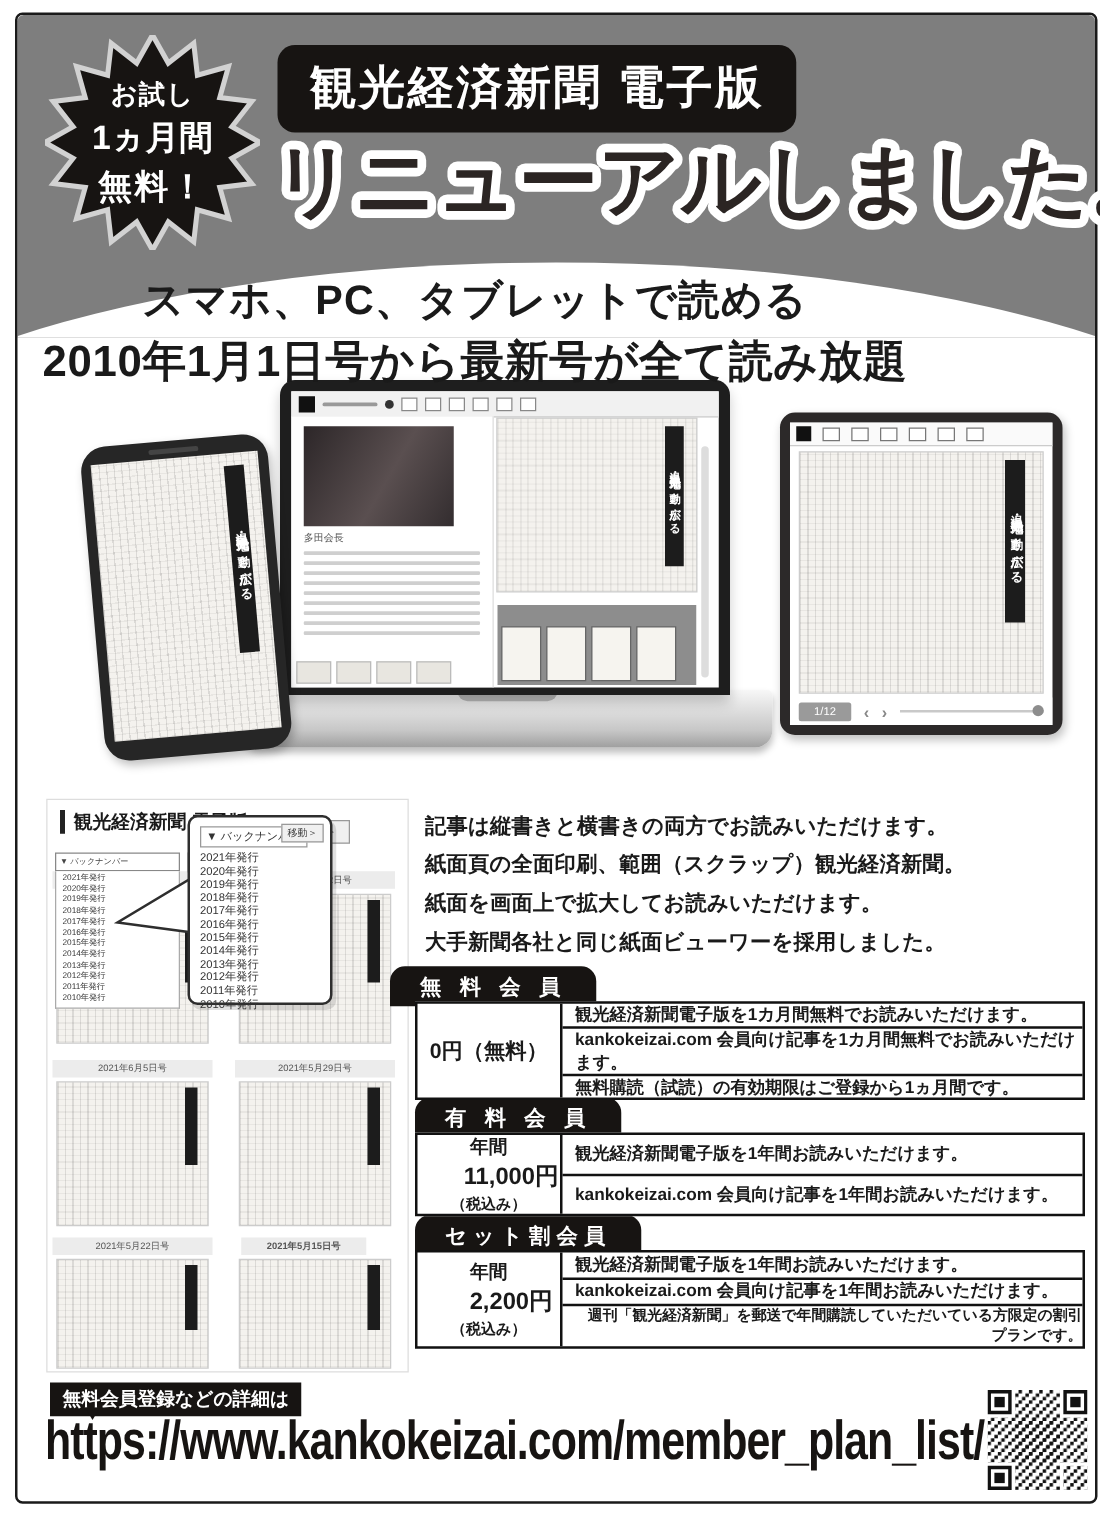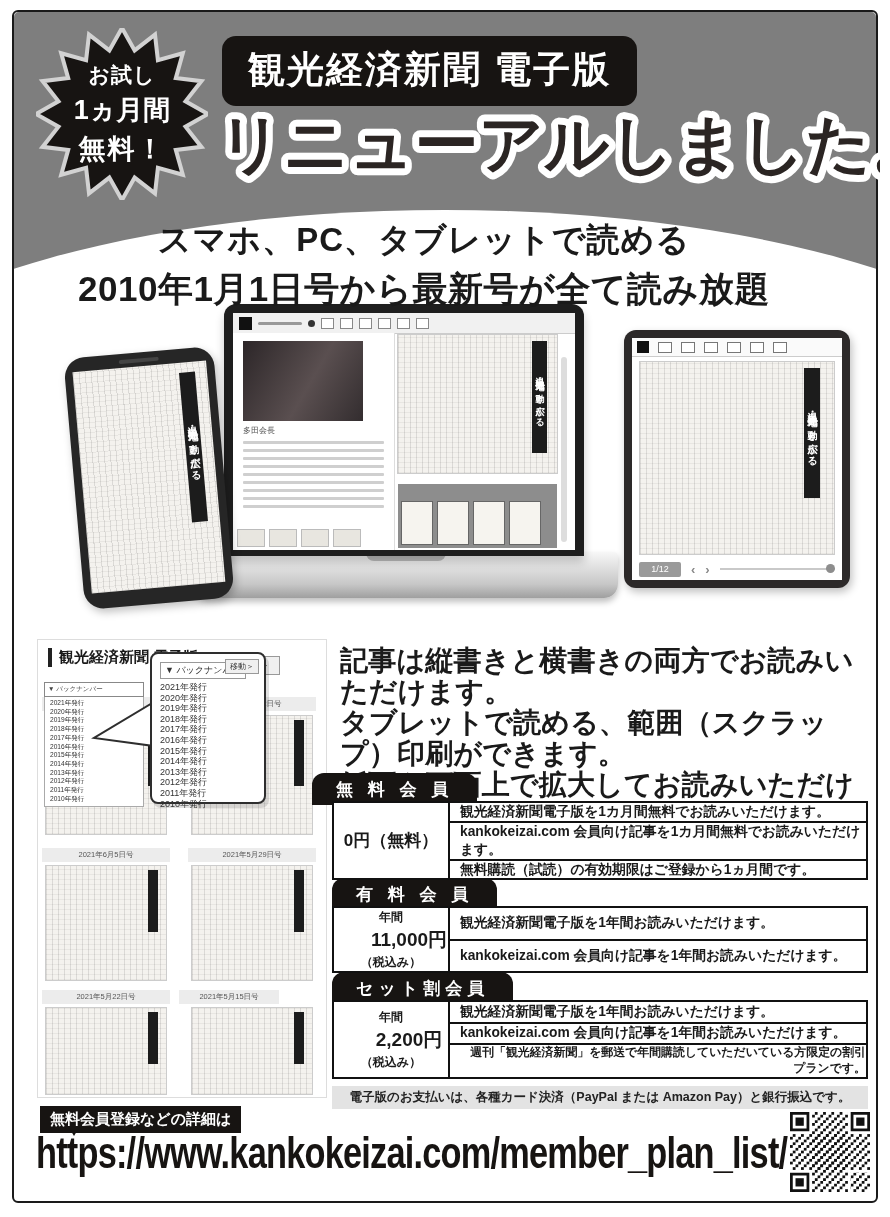--- a/index.html
+++ b/index.html
@@ -16,21 +16,21 @@
   .burst-text{position:absolute;left:36px;top:28px;width:172px;height:172px;z-index:4;
         display:flex;flex-direction:column;align-items:center;justify-content:center;color:#fff;font-weight:700;}
   .burst-text .b1{font-size:21px;letter-spacing:1px;}
   .burst-text .b2{font-size:27px;margin-top:3px;}
   .burst-text .b3{font-size:27px;margin-top:3px;letter-spacing:2px;}
   .brand-pill{position:absolute;left:222px;top:36px;z-index:3;background:#171412;color:#fff;
         border-radius:14px;font-size:37px;font-weight:900;letter-spacing:2px;padding:9px 26px 11px;}
   .renewal{position:absolute;left:212px;top:88px;z-index:3;}
 
   
-  .subhead{position:absolute;left:0;top:218px;width:760px;text-align:center;z-index:4;margin-left:44px;}
+  .subhead{position:absolute;left:0;top:218px;width:760px;text-align:center;z-index:4;}
   .subhead .s1{font-size:33px;font-weight:900;letter-spacing:1px;}
   .subhead .s2{font-size:35px;font-weight:900;letter-spacing:0.5px;margin-top:3px;}
 
   
   .npaper{background:
       repeating-linear-gradient(0deg, rgba(0,0,0,0.05) 0 1px, transparent 1px 5px),
       repeating-linear-gradient(90deg, rgba(0,0,0,0.10) 0 1px, transparent 1px 6px),
       #f4f2ee;}
   .vbar{position:absolute;background:#1c1c1c;color:#fff;writing-mode:vertical-rl;
       font-weight:700;letter-spacing:1px;display:flex;align-items:center;justify-content:center;}
@@ -100,31 +100,31 @@
   .v-tail{position:absolute;left:0;top:0;width:288px;height:457px;z-index:5;pointer-events:none;}
   .bubble{position:absolute;left:112px;top:12px;width:116px;height:152px;background:#fff;
       border:2px solid #2e2e2e;border-radius:8px;z-index:6;box-shadow:3px 4px 0 rgba(0,0,0,0.12);padding:5px 0 0 8px;box-sizing:border-box;}
   .bubble .hd{font-size:9px;color:#333;border:1px solid #999;display:inline-block;padding:1px 4px;background:#fff;}
   .bubble .mv{position:absolute;right:5px;top:5px;border:1px solid #999;background:#f0f0f0;font-size:8px;padding:1px 4px;color:#333;}
   .bubble .list{margin-top:3px;}
   .bubble .list div{font-size:9px;line-height:10.6px;color:#333;}
 
   
   .features{position:absolute;left:340px;top:645px;width:530px;z-index:2;}
-  .features div{font-size:28px;font-weight:700;line-height:31px;letter-spacing:0.2px;}
+  .features div{font-size:17px;font-weight:700;line-height:31px;letter-spacing:0.2px;}
   .plan-tab{position:absolute;background:#171412;color:#fff;border-radius:12px 12px 0 0;
       font-size:17px;font-weight:800;letter-spacing:5px;padding:5px 24px 4px;z-index:2;}
   .plan-table{position:absolute;width:536px;border:2px solid #111;background:#fff;display:flex;z-index:3;box-sizing:border-box;}
   .plan-price{width:114px;border-right:2px solid #111;display:flex;flex-direction:column;
       align-items:center;justify-content:center;font-weight:800;gap:1px;}
   .plan-rows{flex:1;display:flex;flex-direction:column;}
   .plan-row{flex:1;display:flex;align-items:center;padding-left:10px;font-size:13.8px;font-weight:700;border-top:2px solid #111;}
   .plan-row:first-child{border-top:none;}
   .plan-row.tight{font-size:11.9px;text-align:right;}
-  .p-main{font-size:17px;} .p-yr{font-size:12px;} .p-amt{font-size:19px;margin-left:36px;} .p-tax{font-size:12px;}
+  .p-main{font-size:17px;} .p-yr{font-size:15px;} .p-amt{font-size:19px;margin-left:36px;} .p-tax{font-size:12px;}
   .pay-note{position:absolute;left:332px;top:1086px;width:536px;height:23px;background:#e3e3e3;
       display:flex;align-items:center;justify-content:center;font-size:12.5px;font-weight:700;color:#222;}
 
   
   .f-badge{position:absolute;left:40px;top:1106px;background:#171412;color:#fff;font-size:15px;font-weight:700;
       padding:4px 10px;z-index:2;}
   .f-badge::after{content:'';position:absolute;left:28px;bottom:-9px;border:6px solid transparent;border-top:10px solid #171412;}
   .f-url{position:absolute;left:36px;top:1128px;width:760px;font-size:44px;font-weight:700;letter-spacing:-1px;
       transform:scaleX(0.78);transform-origin:left center;white-space:nowrap;color:#171412;}
   .qr{position:absolute;left:790px;top:1112px;width:80px;height:80px;}
@@ -270,21 +270,21 @@
     <div class="v-label" style="left:4px;top:208px;width:128px;">2021年6月5日号</div>
     <div class="v-label" style="left:150px;top:208px;width:128px;">2021年5月29日号</div>
     <div class="v-thumb npaper" style="left:8px;top:226px;width:120px;height:114px;">
       <div class="vbar" style="right:8px;top:4px;width:10px;height:62px;font-size:6px;"></div>
       </div>
     <div class="v-thumb npaper" style="left:154px;top:226px;width:120px;height:114px;">
       <div class="vbar" style="right:8px;top:4px;width:10px;height:62px;font-size:6px;"></div>
       </div>
 
     <div class="v-label" style="left:4px;top:350px;width:128px;">2021年5月22日号</div>
-    <div class="v-label" style="left:141px;top:350px;width:100px;">2021年5月15日号</div>
+    <div class="v-label" style="left:155px;top:350px;width:100px;font-weight:bold;">2021年5月15日号</div>
     <div class="v-thumb npaper" style="left:8px;top:368px;width:120px;height:86px;">
       <div class="vbar" style="right:8px;top:4px;width:10px;height:52px;font-size:6px;"></div>
       </div>
     <div class="v-thumb npaper" style="left:154px;top:368px;width:120px;height:86px;">
       <div class="vbar" style="right:8px;top:4px;width:10px;height:52px;font-size:6px;"></div>
       </div>
 
     <svg class="v-tail">
       <polygon points="116,62 116,106 56,98" fill="#ffffff" stroke="#2e2e2e" stroke-width="2"></polygon>
     </svg>
@@ -303,21 +303,21 @@
         <div>2013年発行</div>
           <div>2012年発行</div>
         <div>2011年発行</div>
           <div>2010年発行</div>
       </div>
     </div>
   </div>
 
   <div class="features">
     <div>記事は縦書きと横書きの両方でお読みいただけます。</div>
-    <div>タブレットで読める、範囲（スクラップ）印刷ができます。</div>
+    <div>紙面頁の全面印刷、範囲（スクラップ）観光経済新聞。</div>
     <div>紙面を画面上で拡大してお読みいただけます。</div>
     <div>大手新聞各社と同じ紙面ビューワーを採用しました。</div>
   </div>
 
   <div class="plan-tab" style="left:312px;top:773px;">無 料 会 員</div>
   <div class="plan-table" style="top:801px;left:332px;height:79px;">
     <div class="plan-price">
       <span class="p-main">0円（無料）</span>
     </div>
     <div class="plan-rows">
@@ -347,21 +347,20 @@
       <span class="p-amt">2,200円</span>
       <span class="p-tax">（税込み）</span>
     </div>
     <div class="plan-rows">
       <div class="plan-row">観光経済新聞電子版を1年間お読みいただけます。</div>
       <div class="plan-row">kankokeizai.com 会員向け記事を1年間お読みいただけます。</div>
       <div class="plan-row tight">週刊「観光経済新聞」を郵送で年間購読していただいている方限定の割引プランです。</div>
     </div>
   </div>
 
-  <div class="pay-note">電子版のお支払いは、各種カード決済（PayPal または Amazon Pay）と銀行振込です。</div>
 
   <div class="f-badge">無料会員登録などの詳細は</div>
   <div class="f-url">https://www.kankokeizai.com/member_plan_list/</div>
   <svg class="qr" viewBox="0 0 29 29">
     <rect x="0" y="0" width="29" height="29" fill="#fff"></rect>
     <defs>
       <pattern id="qdots" width="3" height="3" patternUnits="userSpaceOnUse">
         <rect x="0" y="0" width="1" height="1" fill="#111"></rect>
         <rect x="2" y="1" width="1" height="1" fill="#111"></rect>
         <rect x="1" y="2" width="1" height="1" fill="#111"></rect>

